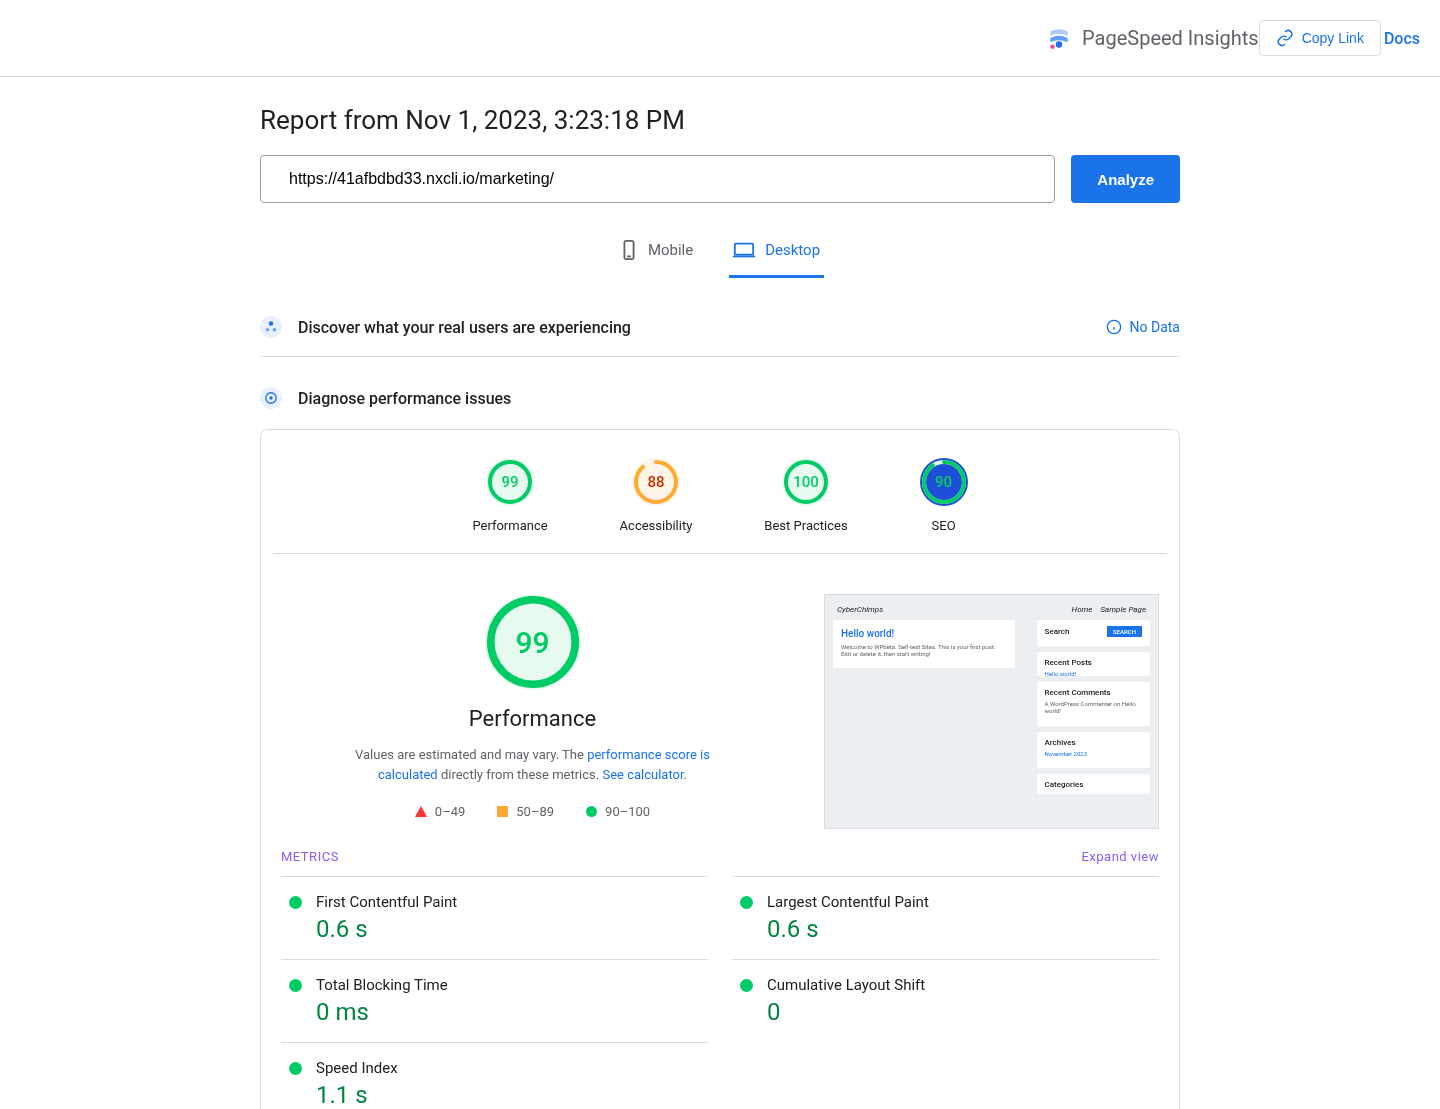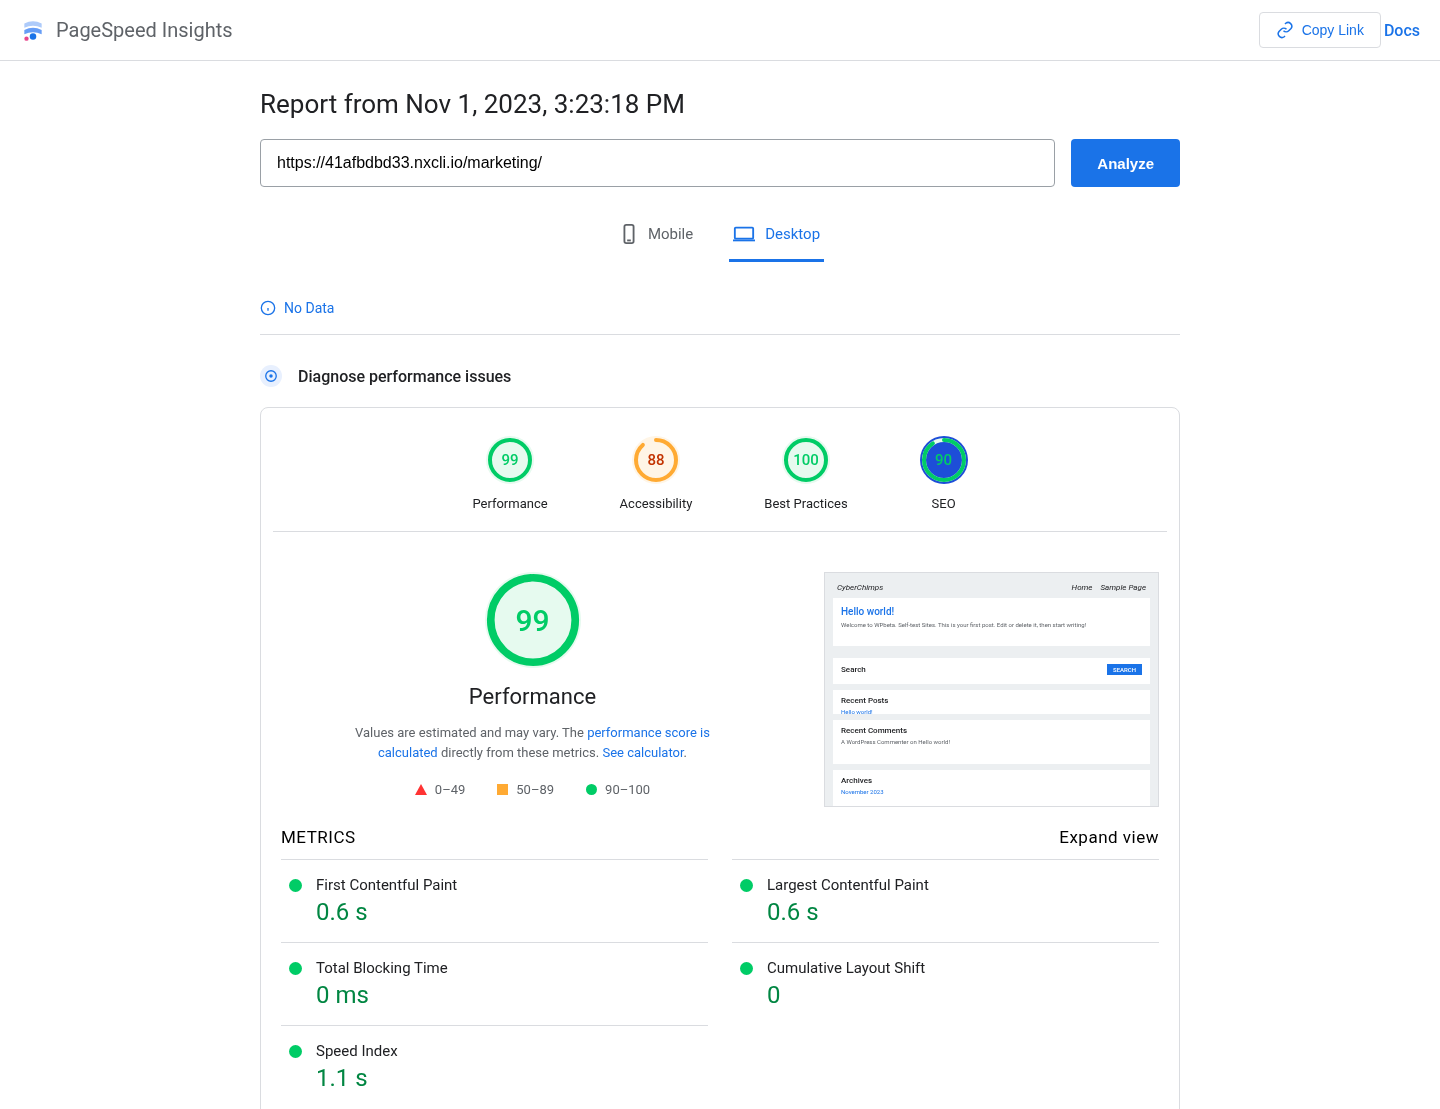--- a/index.html
+++ b/index.html
@@ -1,27 +1,27 @@
 <!DOCTYPE html>
 <html><head>
 <meta charset="utf-8">
 <style>
 * { box-sizing: border-box; margin: 0; padding: 0; }
 body { font-family: Roboto, Arial, sans-serif; font-size: 14px; color: #202124; background: #fff; }
-.header { display: flex; align-items: center; justify-content: space-between; padding: 12px 20px; border-bottom: 1px solid #dadce0; }
+.header { display: flex; align-items: center; justify-content: flex-end; padding: 20px 20px; border-bottom: 1px solid #dadce0; }
 .header-left { display: flex; align-items: center; gap: 10px; }
 .logo { width: 26px; height: 26px; }
 .app-title { font-size: 20px; color: #5f6368; font-weight: 400; }
 .header-right { display: flex; align-items: center; gap: 3px; }
 .copy-link-btn { display: flex; align-items: center; gap: 8px; padding: 8px 16px; border: 1px solid #dadce0; border-radius: 4px; background: #fff; color: #1a73e8; font-size: 14px; cursor: pointer; font-weight: 500; }
 .docs-link { color: #1a73e8; font-size: 16px; text-decoration: none; font-weight: 500; }
 .container { max-width: 960px; margin: 0 auto; padding: 28px 20px; }
 .report-time { font-size: 26px; margin-bottom: 20px; font-weight: 400; color: #202124; }
 .url-row { display: flex; gap: 16px; margin-bottom: 24px; }
-.url-input { flex: 1; padding: 14px 16px; border: 1px solid #9aa0a6; border-radius: 4px; font-size: 16px; }
+.url-input { flex: 1; padding: 14px 28px; border: 1px solid #9aa0a6; border-radius: 4px; font-size: 16px; }
 .analyze-btn { padding: 14px 26px; background: #1a73e8; color: #fff; border: none; border-radius: 4px; font-size: 15px; cursor: pointer; font-weight: 700; }
 .tabs { display: flex; justify-content: center; gap: 32px; margin-bottom: 24px; }
 .tab { display: flex; align-items: center; gap: 10px; padding: 12px 4px 14px; color: #5f6368; font-size: 15px; cursor: pointer; border-bottom: 3px solid transparent; }
 .tab.active { color: #1a73e8; border-bottom-color: #1a73e8; }
 .section-row { display: flex; align-items: center; justify-content: space-between; padding: 14px 0; }
 .section-left { display: flex; align-items: center; gap: 16px; }
 .section-icon { width: 22px; height: 22px; border-radius: 50%; background: #e8f0fe; display: flex; align-items: center; justify-content: center; }
 .section-title { font-size: 16px; font-weight: 500; }
 .no-data { display: flex; align-items: center; gap: 8px; color: #1a73e8; font-size: 14px; }
 .divider { border: none; border-top: 1px solid #dadce0; margin: 4px 0 16px; }
@@ -41,31 +41,31 @@
 .perf-desc { font-size: 13px; color: #5f6368; text-align: center; max-width: 380px; line-height: 1.5; }
 .perf-desc a { color: #1a73e8; text-decoration: none; }
 .legend { display: flex; gap: 32px; margin-top: 20px; font-size: 13px; color: #5f6368; align-items: center; }
 .legend-item { display: flex; align-items: center; gap: 8px; }
 .tri { width: 0; height: 0; border-left: 6px solid transparent; border-right: 6px solid transparent; border-bottom: 11px solid #f33; }
 .sq { width: 11px; height: 11px; background: #fa3; }
 .circ { width: 11px; height: 11px; border-radius: 50%; background: #0c6; }
 .screenshot { width: 335px; height: 235px; border: 1px solid #dadce0; background: #eceff1; padding: 8px; font-size: 8px; position: relative; overflow: hidden; }
 .ss-top { display: flex; justify-content: space-between; padding: 2px 4px 6px; font-size: 8px; font-style: italic; }
 .ss-top-right { display: flex; gap: 8px; }
-.ss-body { display: flex; gap: 6px; flex-direction: column; }
+.ss-body { display: flex; gap: 22px; }
 .ss-main { flex: 1.6; }
 .ss-card { background: #fff; padding: 8px; margin-bottom: 6px; }
 .ss-hello { color: #1a73e8; font-size: 10px; font-weight: 500; margin-bottom: 4px; }
 .ss-text { font-size: 6px; color: #5f6368; }
 .ss-side { flex: 1; display: flex; flex-direction: column; gap: 6px; }
 .ss-side-card { background: #fff; padding: 6px 8px; }
 .ss-side-title { font-size: 8px; font-weight: 500; margin-bottom: 3px; }
 .ss-side-item { font-size: 6px; color: #1a73e8; }
 .ss-btn { background: #1a73e8; color: #fff; font-size: 6px; padding: 2px 6px; float: right; }
-.metrics-header { display: flex; justify-content: space-between; padding: 0 20px 12px; font-size: 17px; color: #000000; letter-spacing: 0.5px; }
+.metrics-header { display: flex; justify-content: space-between; padding: 0 20px 12px; font-size: 13px; color: #8b5cf6; letter-spacing: 0.5px; }
 .metrics-header-left { text-transform: uppercase; }
 .expand-link { cursor: pointer; }
 .metrics-grid { display: grid; grid-template-columns: 1fr 1fr; gap: 0 24px; padding: 0 20px 20px; }
 .metric-item { display: flex; gap: 14px; padding: 16px 8px; border-top: 1px solid #dadce0; }
 .metric-dot { width: 13px; height: 13px; border-radius: 50%; background: #0c6; margin-top: 3px; flex-shrink: 0; }
 .metric-content { flex: 1; }
 .metric-name { font-size: 15px; color: #202124; margin-bottom: 4px; }
 .metric-value { font-size: 24px; color: #018642; }
 .fill-green { background: #e6faef; }
 </style>
@@ -113,20 +113,30 @@
     <div class="tab active">
       <svg width="22" height="18" viewBox="0 0 24 18" fill="none" stroke="#1a73e8" stroke-width="2">
           <rect x="2" y="2" width="20" height="12" rx="1"></rect>
           <line x1="0" y1="16" x2="24" y2="16"></line>
         </svg>
       <span>Desktop</span>
     </div>
   </div>
 
   <div class="section-row">
+    <div class="section-left">
+      <div class="section-icon">
+        <svg width="14" height="14" viewBox="0 0 16 16">
+            <circle cx="8" cy="4" r="2.5" fill="#1a73e8"></circle>
+            <circle cx="4" cy="11" r="2" fill="#669df6"></circle>
+            <circle cx="12" cy="11" r="2" fill="#669df6"></circle>
+          </svg>
+      </div>
+      <span class="section-title">Discover what your real users are experiencing</span>
+    </div>
     <div class="no-data">
       <svg width="16" height="16" viewBox="0 0 24 24" fill="none" stroke="#1a73e8" stroke-width="2">
           <circle cx="12" cy="12" r="10"></circle>
           <line x1="12" y1="8" x2="12" y2="8"></line>
           <line x1="12" y1="12" x2="12" y2="16"></line>
         </svg>
       <span>No Data</span>
     </div>
   </div>
 

